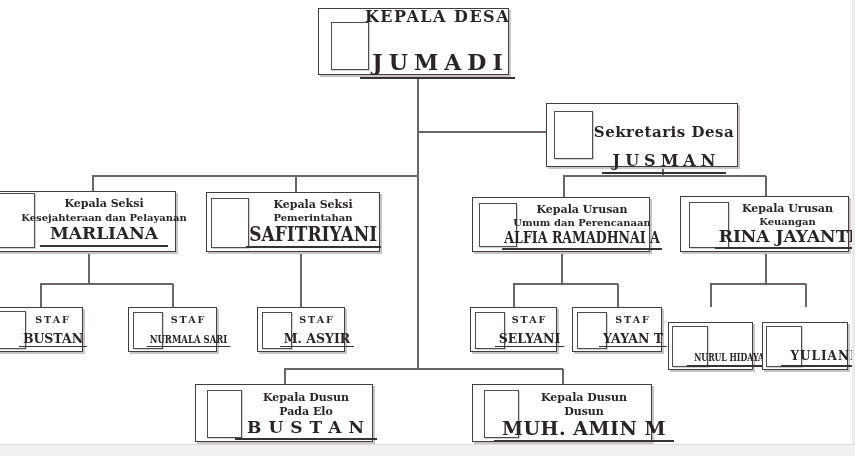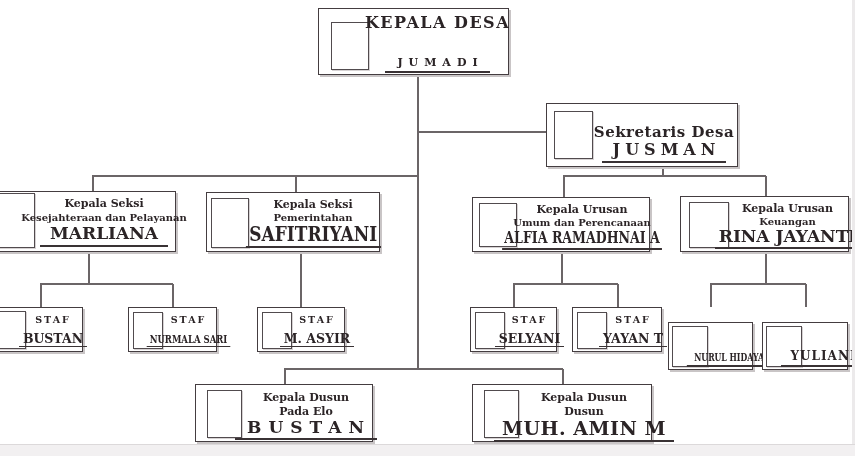--- a/index.html
+++ b/index.html
@@ -17,27 +17,27 @@
   .nm span{display:inline-block;border-bottom:2px solid #393234;padding:0 10px 2px;}
   .cond{transform:scaleX(.74);transform-origin:50% 50%;}
   .cond2{transform:scaleX(.85);transform-origin:50% 50%;}
   
   .lnv,.lnh{position:absolute;background:#6b6567;}
   .lnv{width:1.5px;} .lnh{height:1.5px;}
   
   #n-kepala   {left:318px;top:8px;  width:191px;height:67px;align-items:center;}
   #n-kepala .photo{width:38px;height:48px;margin:9px 0 0 12px;}
   #n-kepala .t1{font-size:16px;letter-spacing:1.5px;margin-top:4px;}
-  #n-kepala .nm{font-size:11px;letter-spacing:6px;margin-top:24px;}
+  #n-kepala .nm{font-size:22px;letter-spacing:6px;margin-top:24px;}
   #n-kepala .nm span{border-bottom-width:2.5px;padding:0 6px 3px 12px;}
 
   #n-sek      {left:546px;top:103px;width:192px;height:64px;}
   #n-sek .photo{width:39px;height:48px;margin:7px 0 0 7px;}
   #n-sek .t1{font-size:15px;letter-spacing:.5px;margin-top:16px;}
-  #n-sek .nm{font-size:16px;letter-spacing:5px;}
+  #n-sek .nm{font-size:16px;letter-spacing:5px;margin-top:11px;}
   #n-sek .nm span{padding:0 6px 2px 11px;border-bottom-width:2px;}
 
   .mid .t1{font-size:11px;margin-top:2px;text-align:right;}
   .mid .t2{font-size:10px;}
   .mid .nm{font-size:17px;}
   #n-marliana {left:-12px;top:191px;width:188px;height:61px;}
   #n-marliana .photo{width:45px;height:55px;margin:1px 0 0 1px;}
   #n-safitri  {left:206px;top:192px;width:174px;height:60px;}
   #n-safitri .photo{width:38px;height:50px;margin:5px 0 0 4px;}
   #n-safitri .nm{font-size:20px;}

